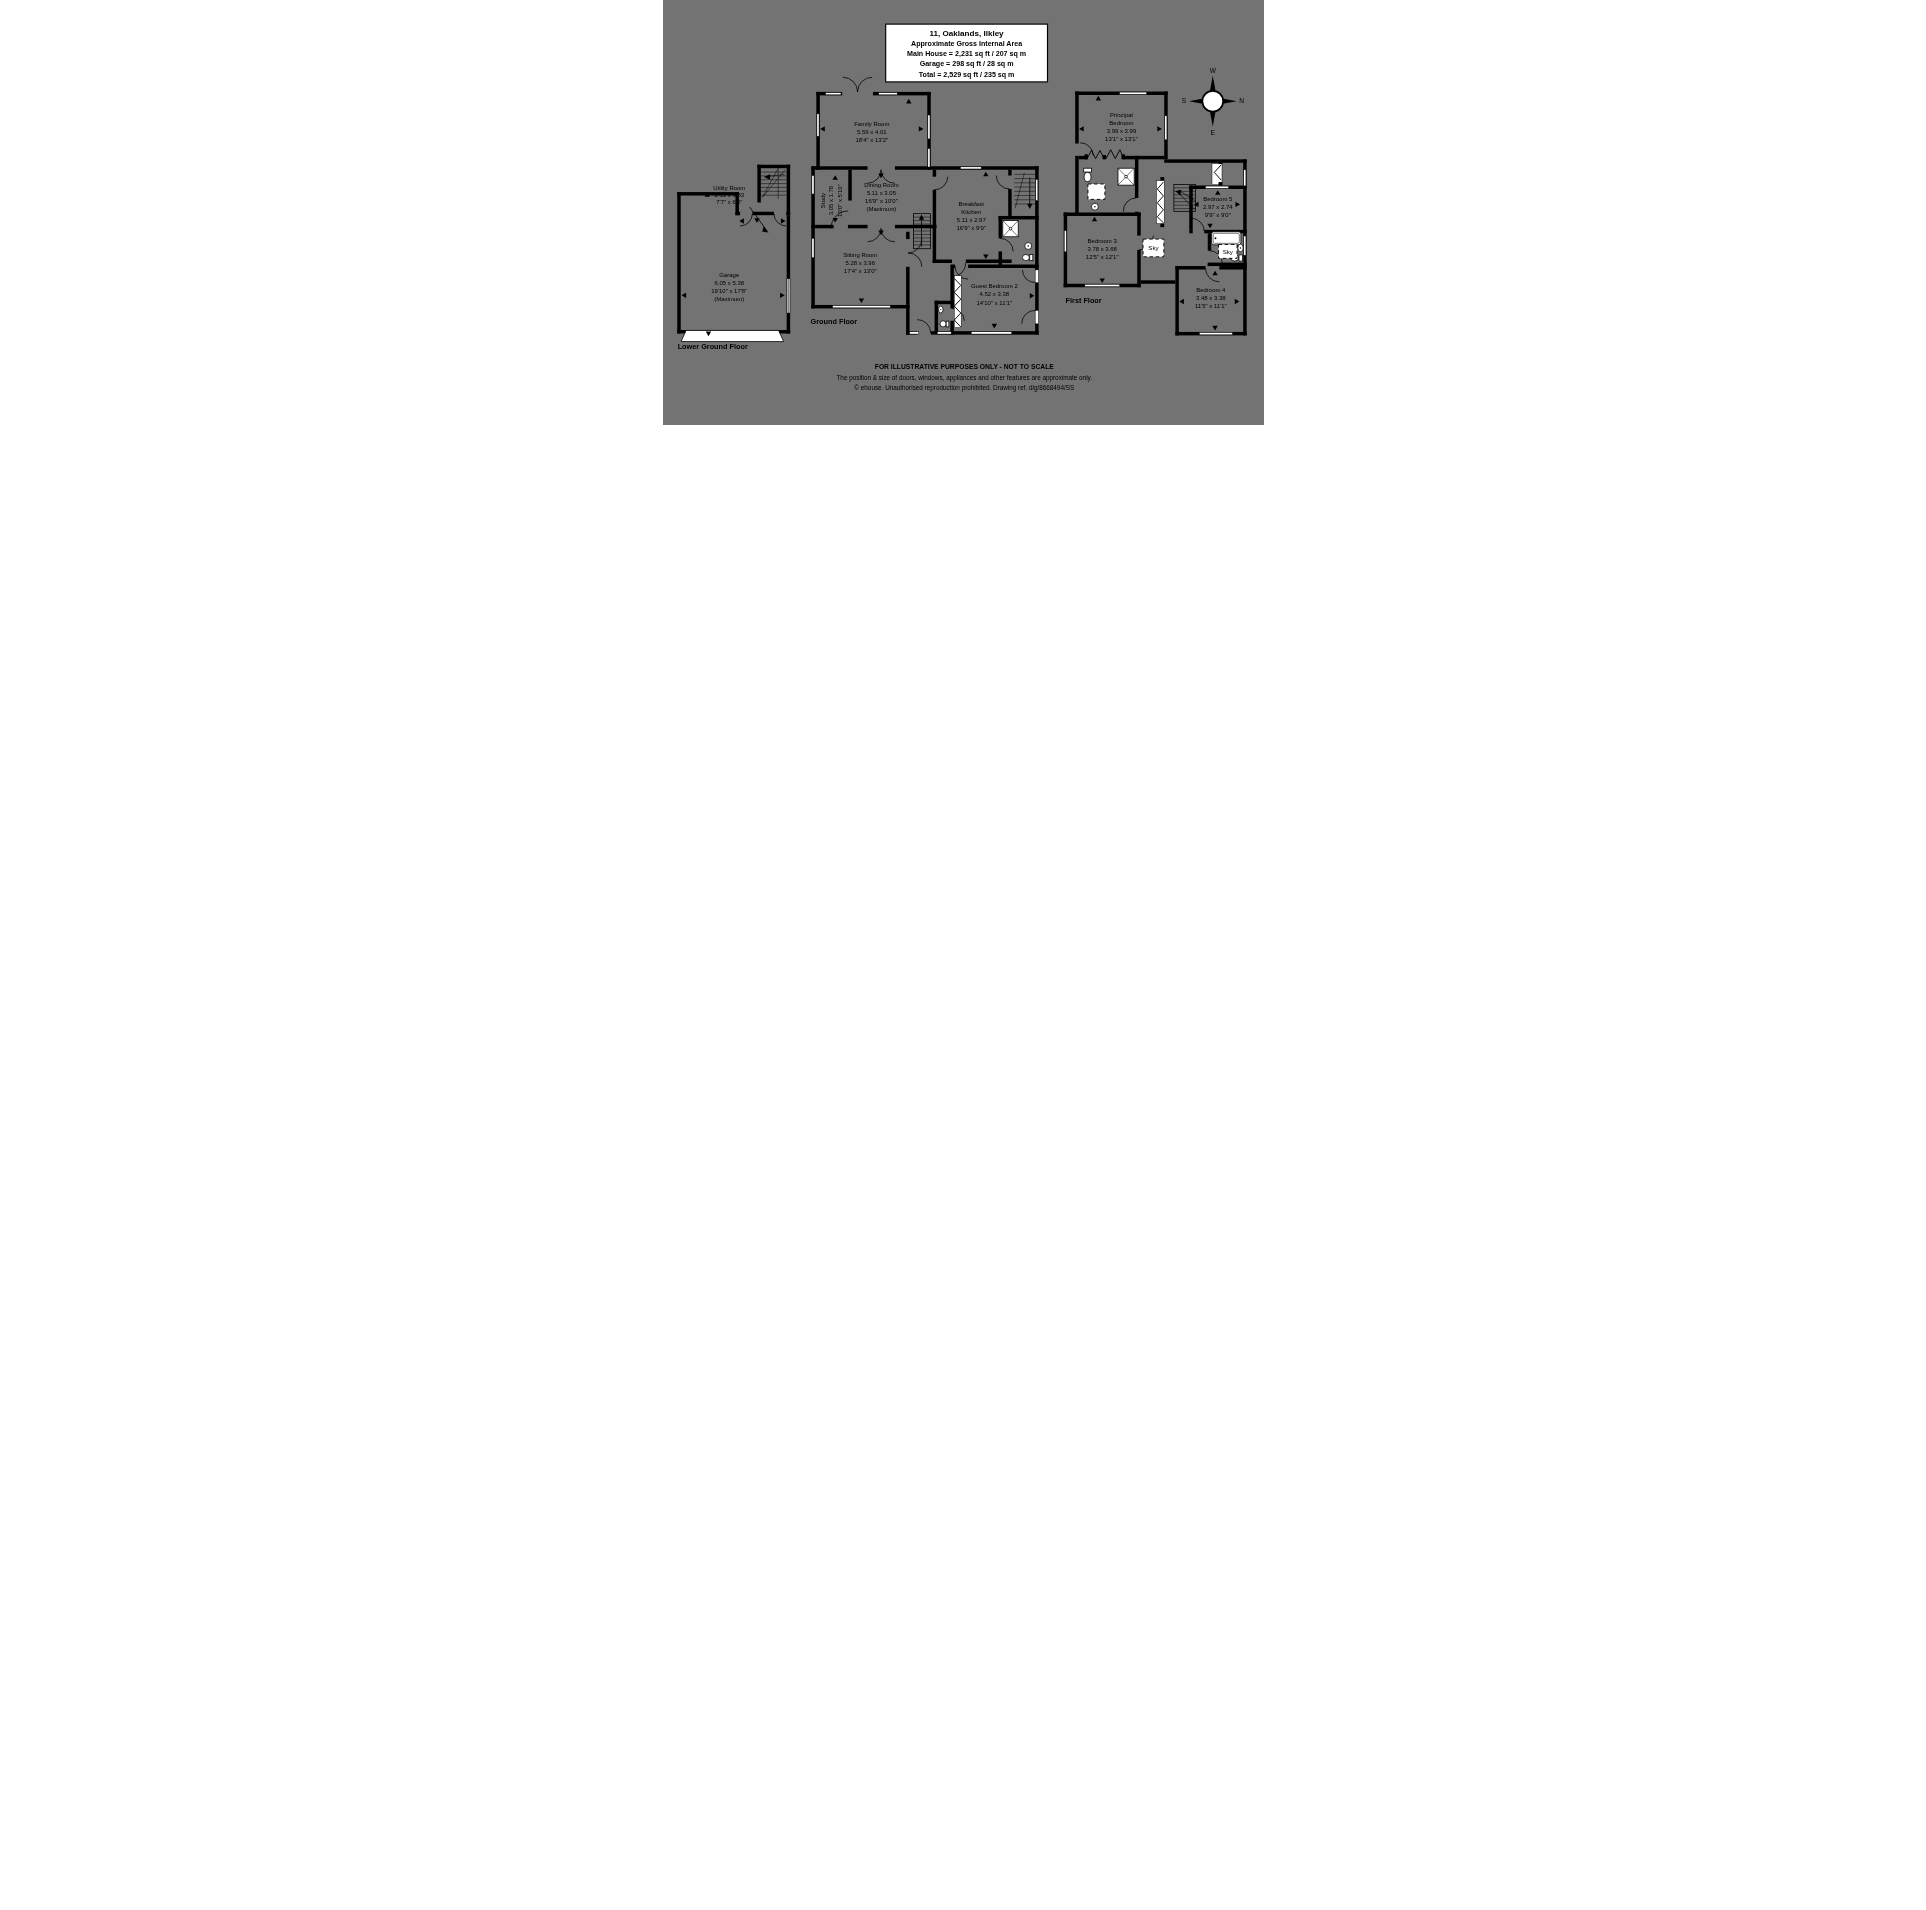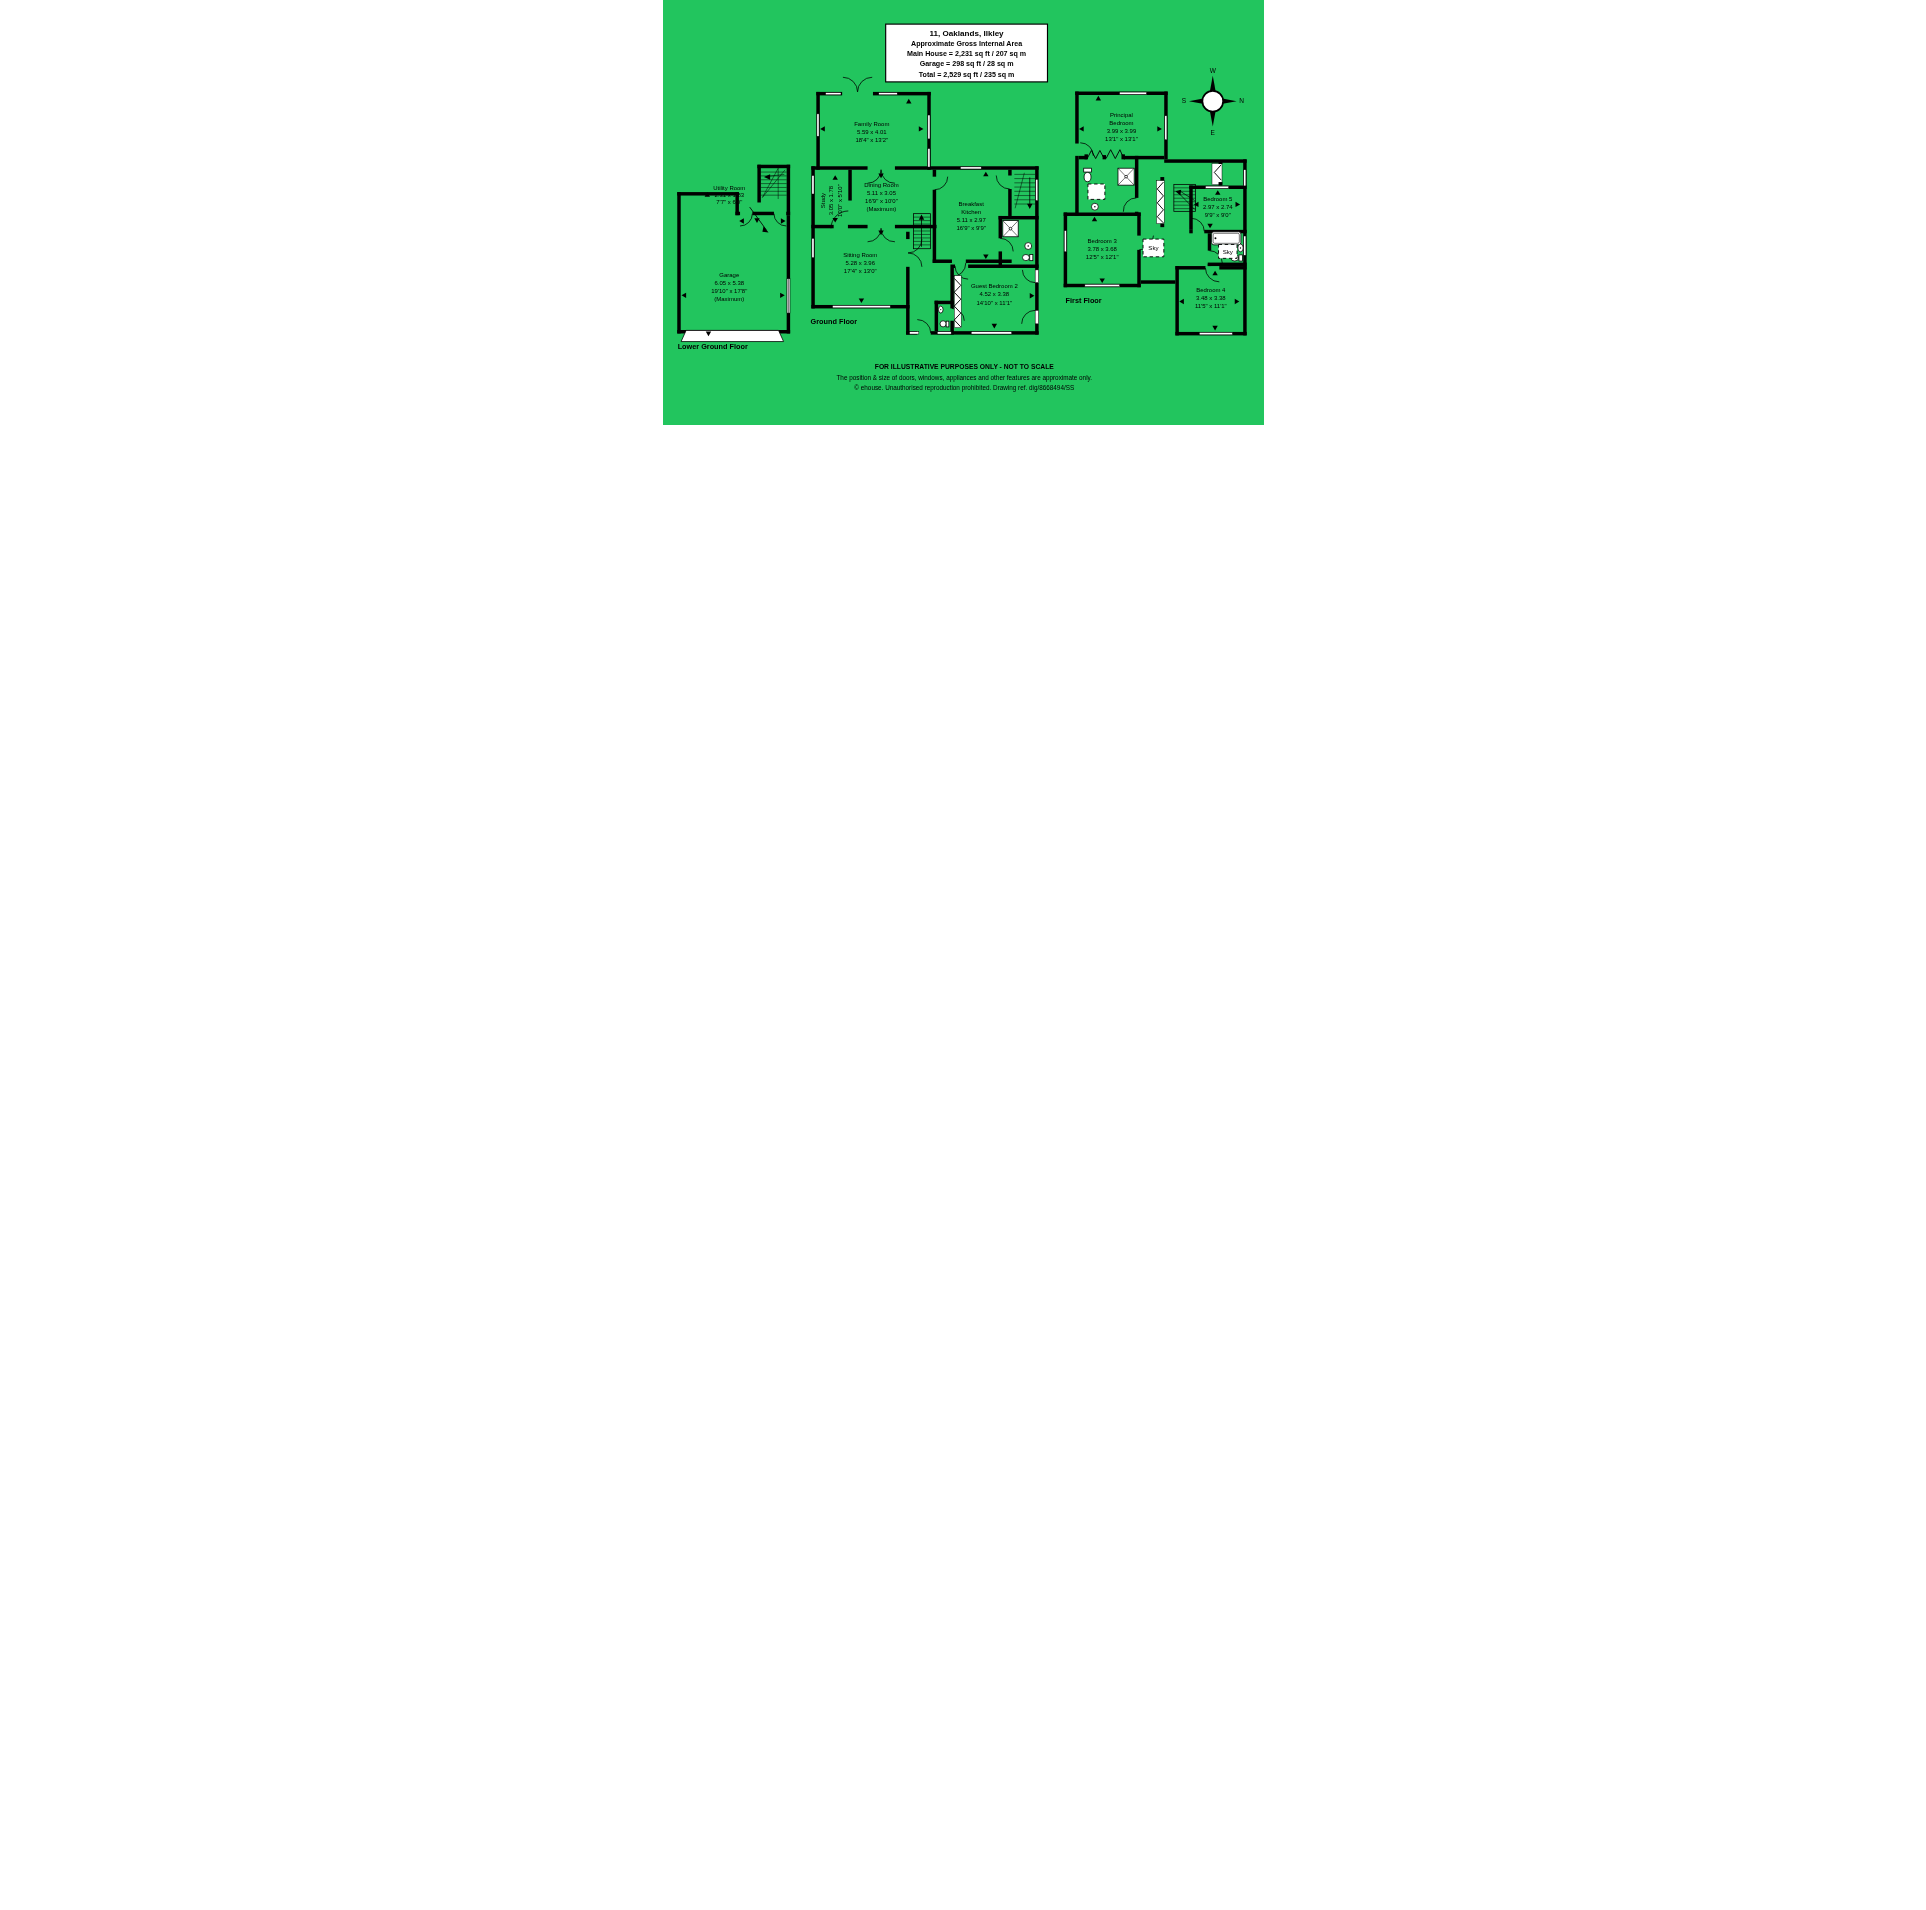--- a/index.html
+++ b/index.html
@@ -1,16 +1,16 @@
 <!DOCTYPE html>
 <html style="font-size:6.2px"><head>
 <meta charset="utf-8">
 <style>
   html,body{margin:0;padding:0;background:#fff;}
-  .page{width:601px;height:425px;margin:0 auto;background:#22c55e;position:relative;}
+  .page{width:601px;height:425px;margin:0 auto;background:#737373;position:relative;}
   svg{display:block;}
   svg text{font-family:"Liberation Sans","DejaVu Sans",sans-serif;fill:#000;}
   .wall{fill:#000;stroke:none;}
   .arc{fill:none;stroke:#000;stroke-width:2;}
   .thin{fill:none;stroke:#000;stroke-width:2;}
   .tread{stroke:#000;stroke-width:1.3;}
   .win{fill:#fff;stroke:#000;stroke-width:1.2;}
   .fix{fill:#fff;stroke:#000;stroke-width:2;}
   .fixl{fill:none;stroke:#000;stroke-width:1.4;}
   .zig{fill:none;stroke:#000;stroke-width:2.4;}

